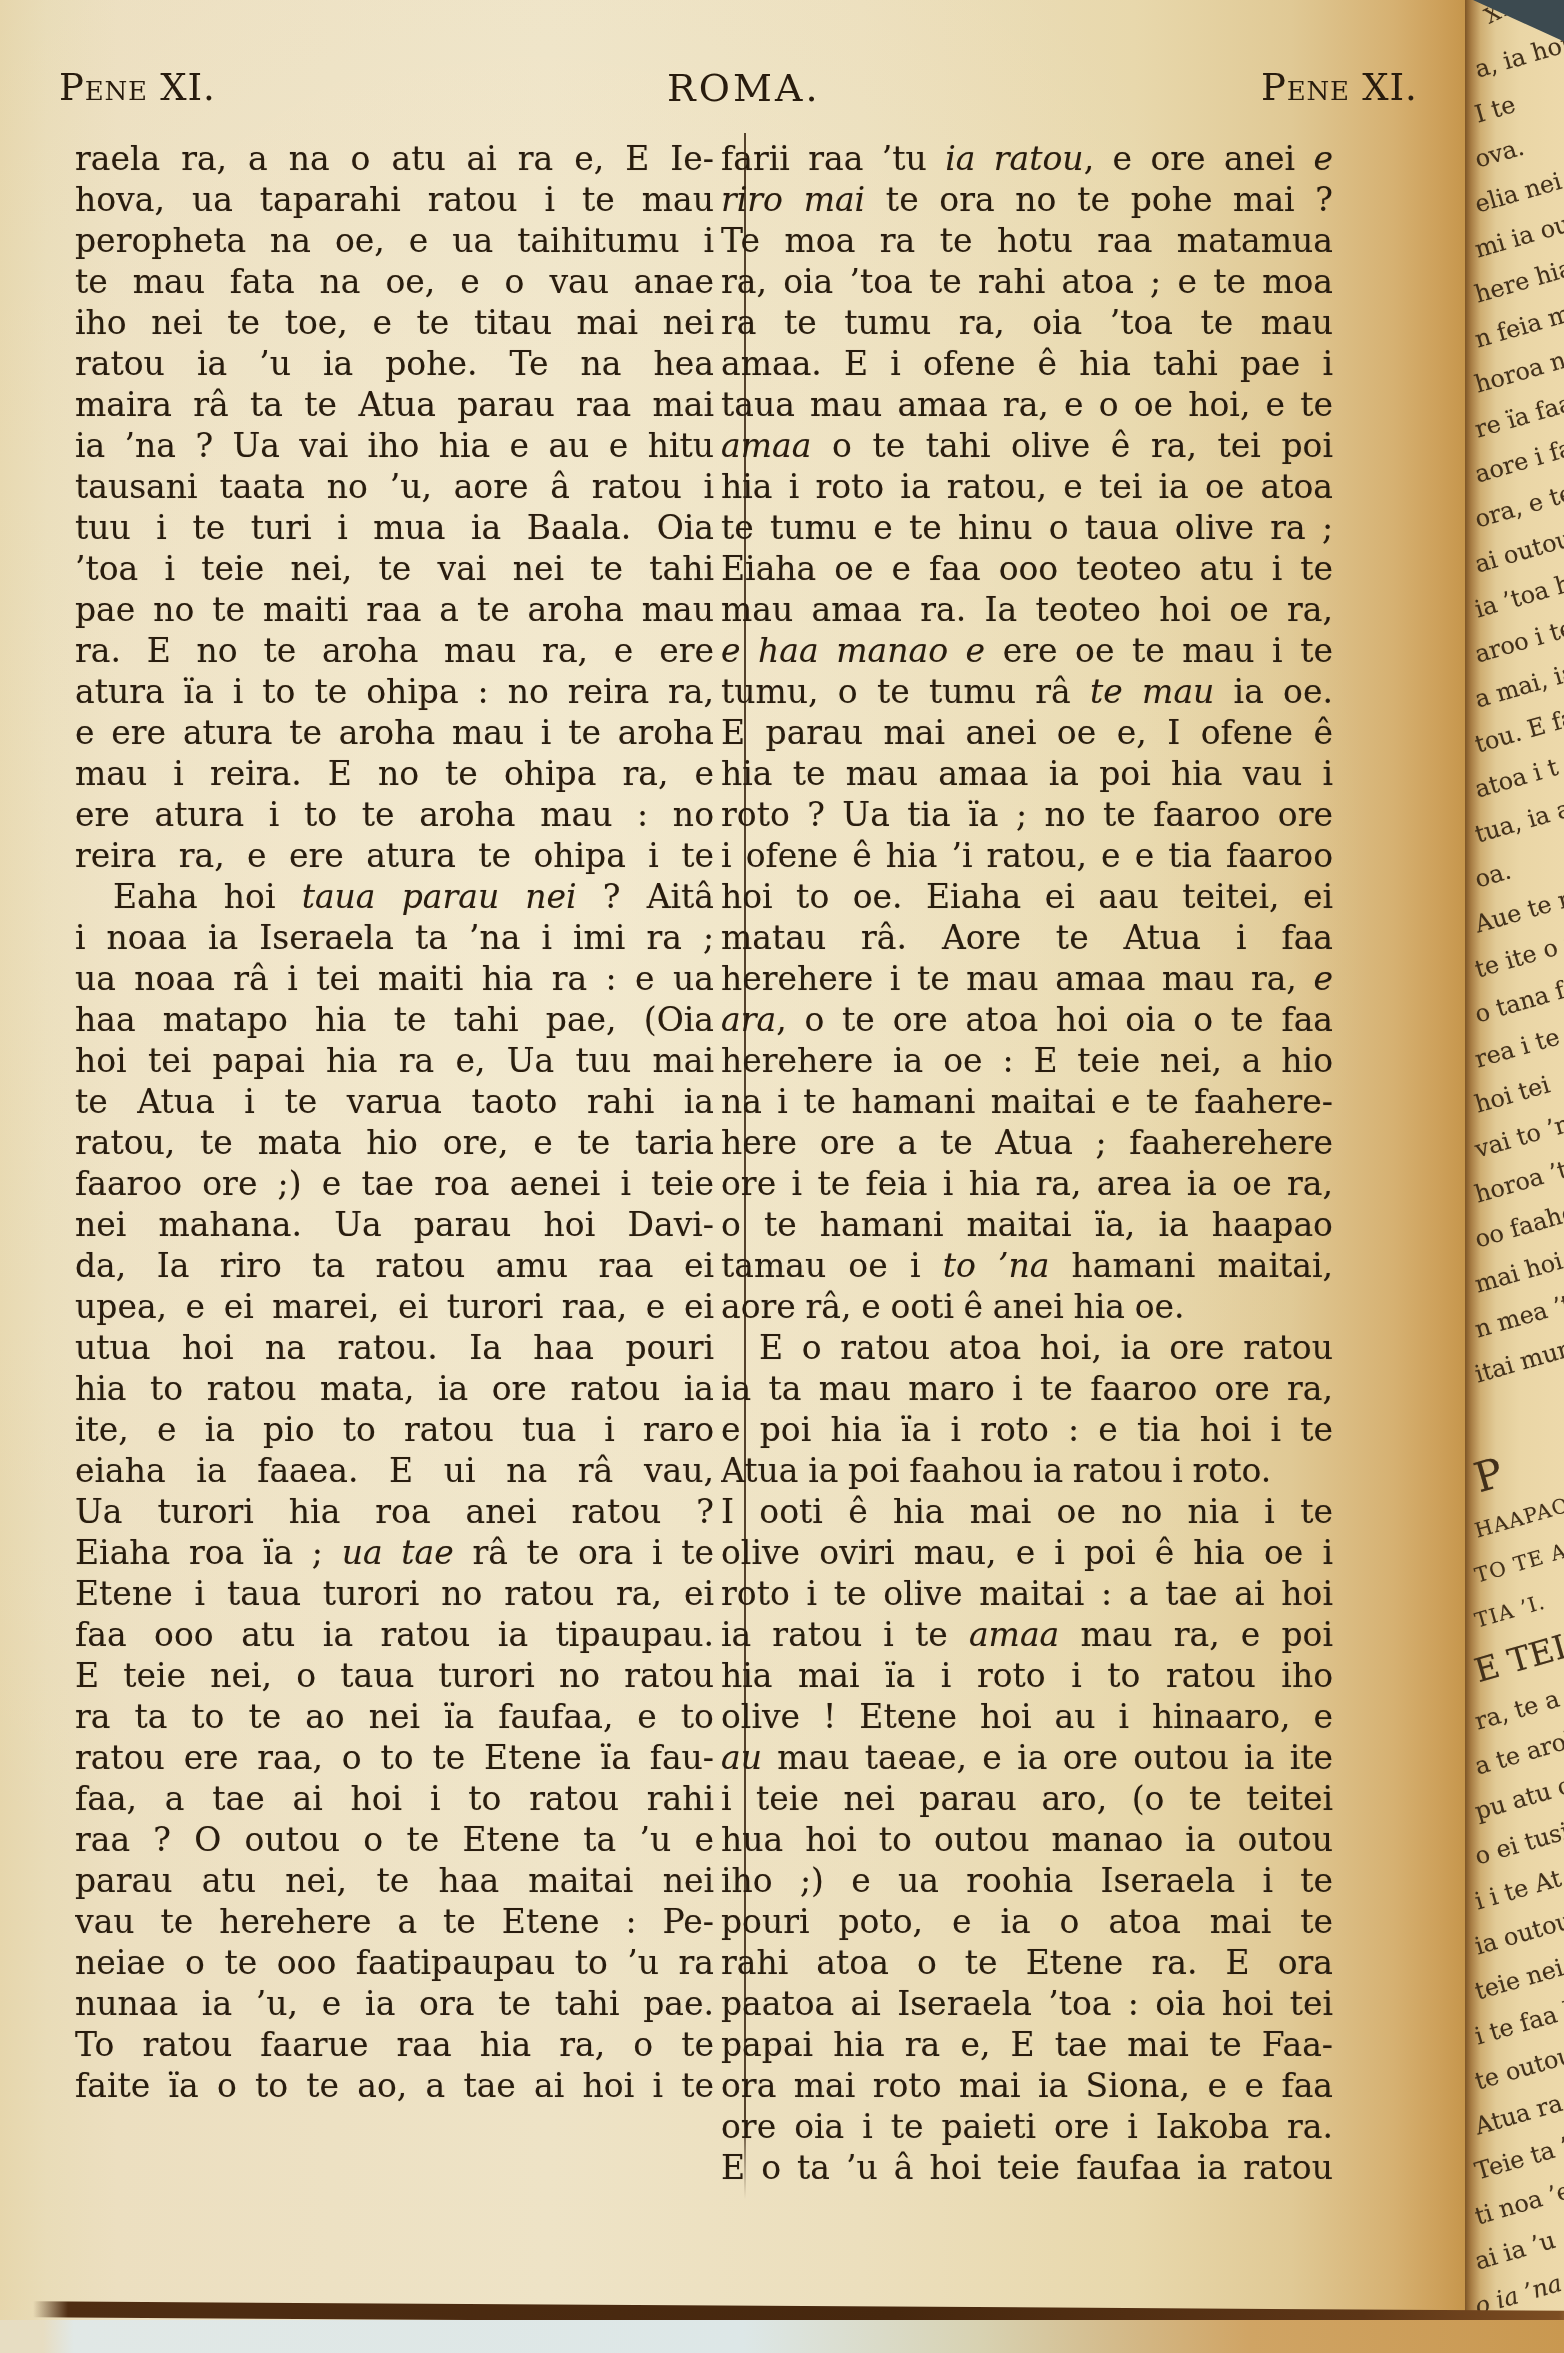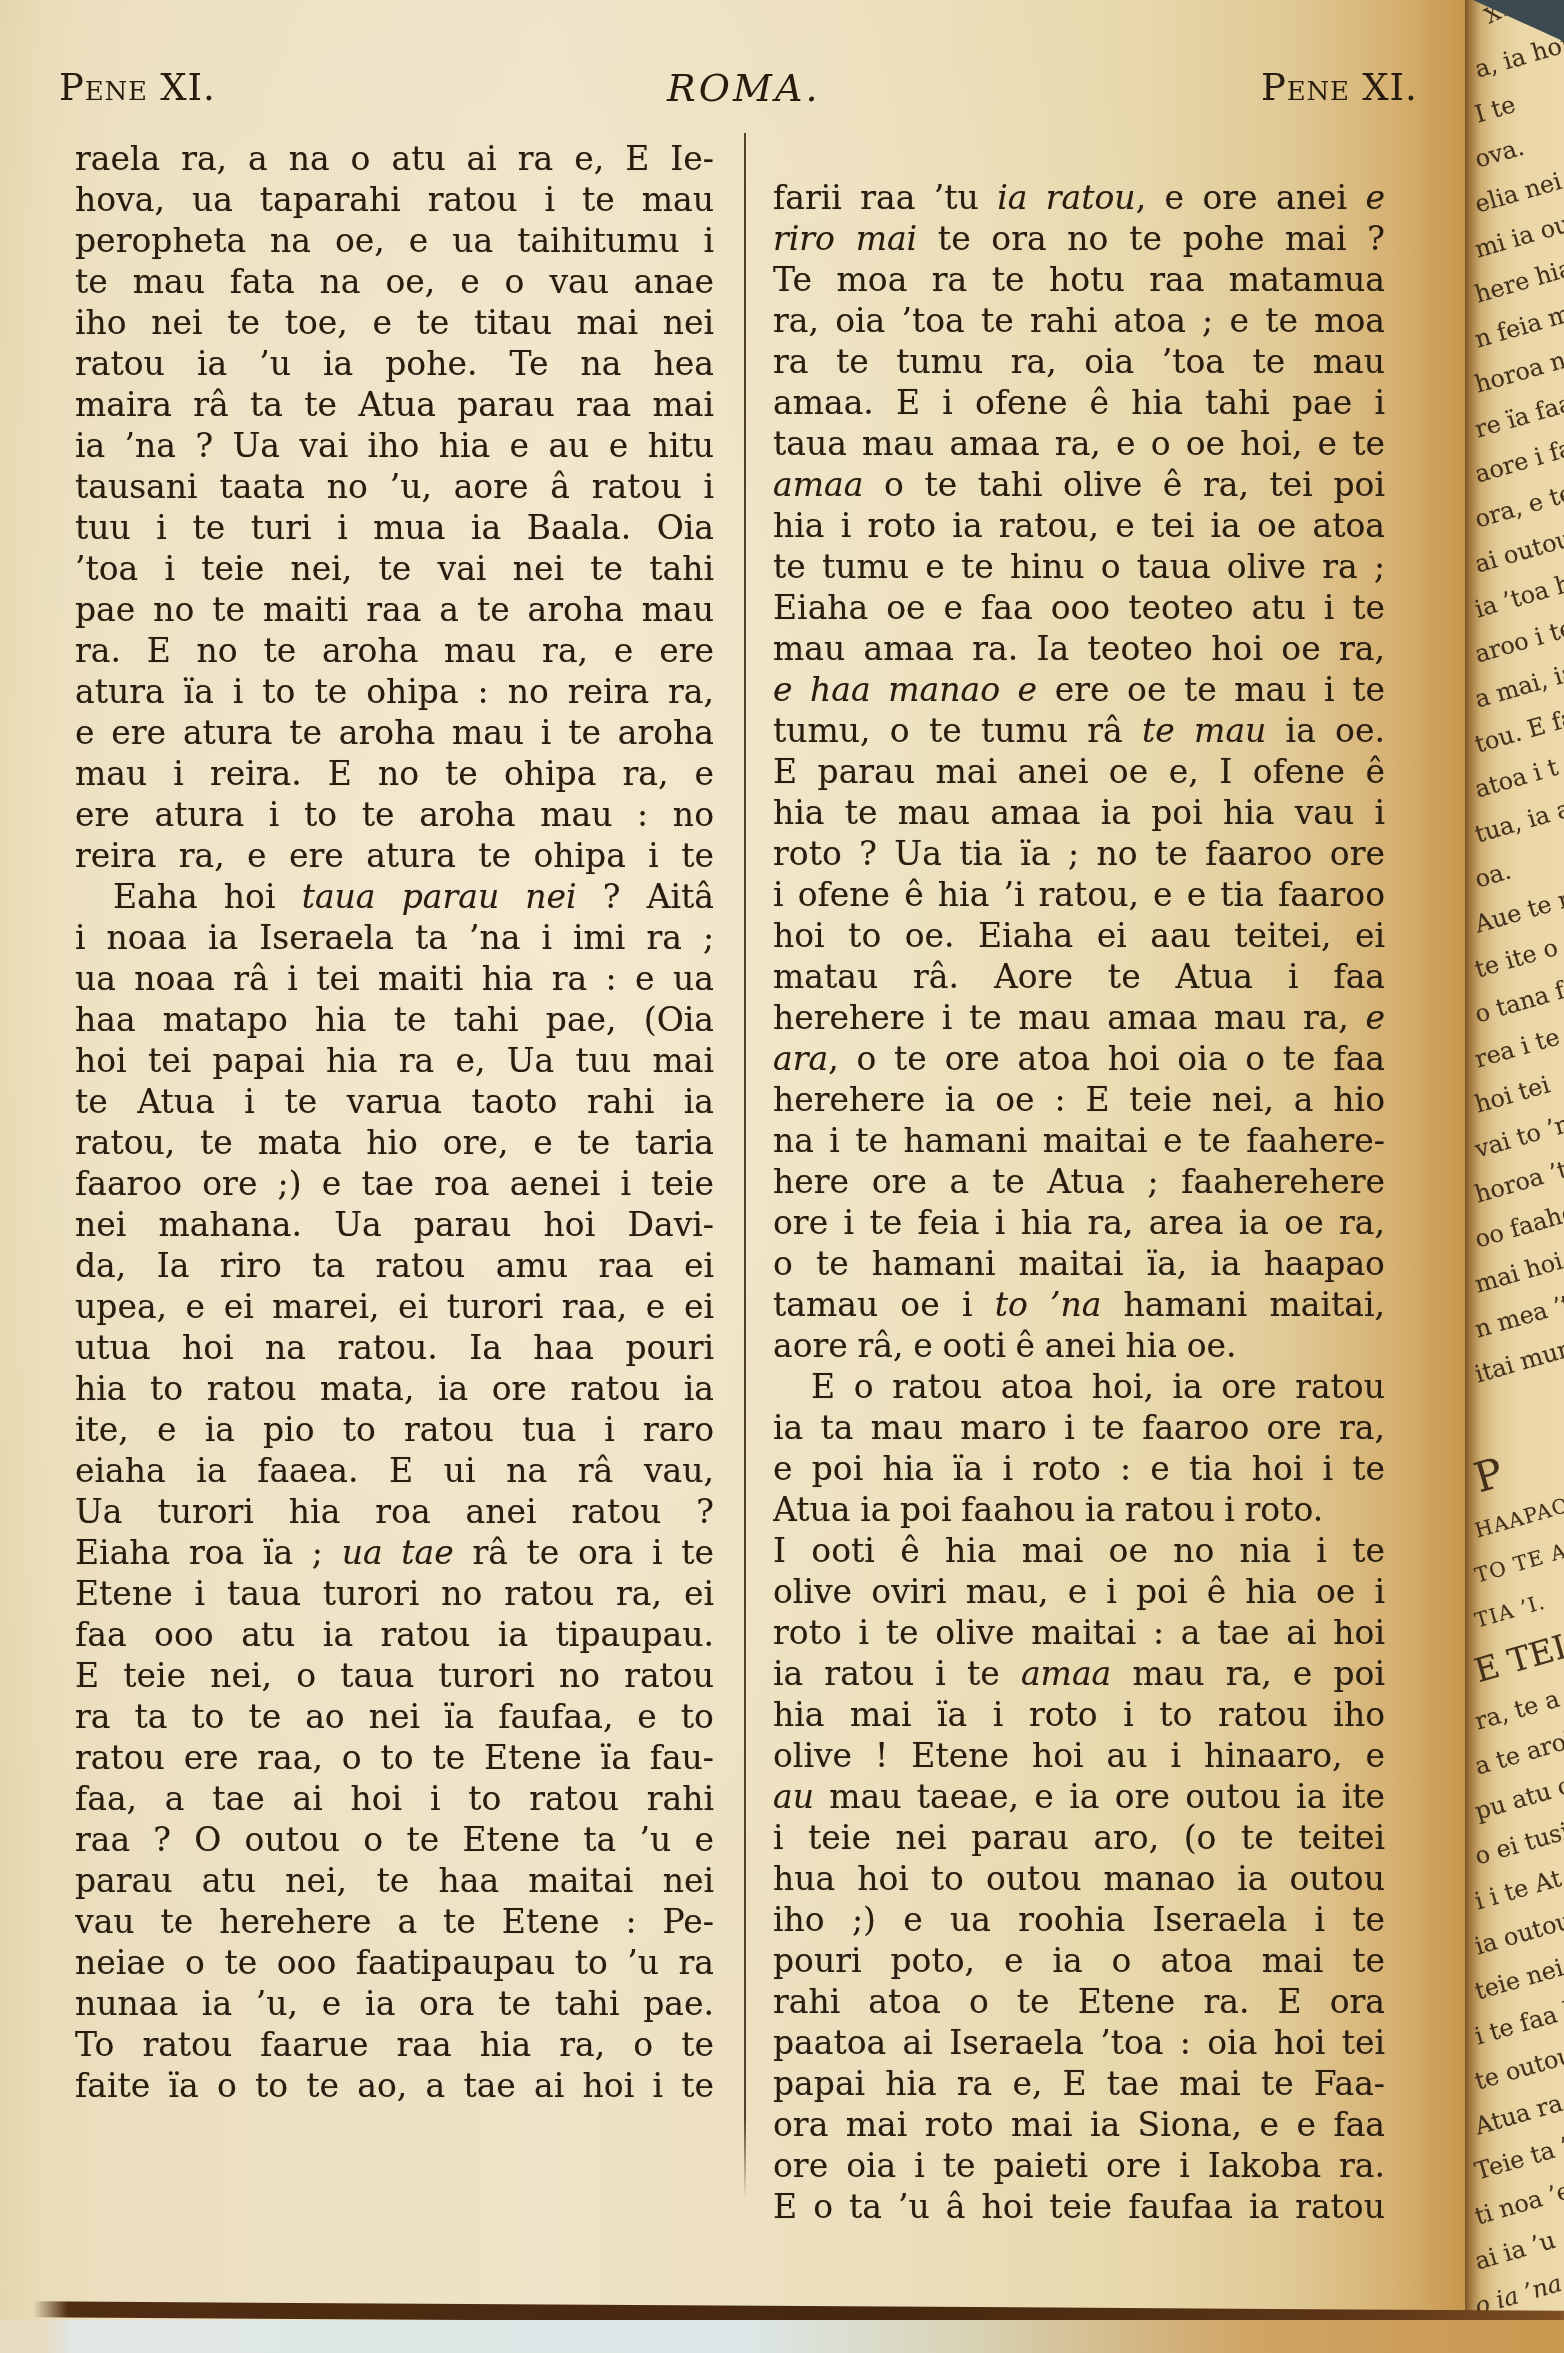--- a/index.html
+++ b/index.html
@@ -10,26 +10,26 @@
     background:
       radial-gradient(ellipse 1174px 1643px at 34% 38%, rgba(255,250,232,0.30), rgba(255,250,232,0) 72%),
       linear-gradient(90deg,
         #e6d6ac 0px,#e9dcb8 47px,#ecdfc0 117px,#eee3c6 548px,#ecdfbd 861px,
         #e8d8ac 1135px,#e0c995 1291px,#d6b172 1393px,#cda05a 1440px,#c6964c 1465px);
   }
   
   .runhead{position:absolute;top:66px;font-size:37px;letter-spacing:0.8px;}
   .sc-head{font-variant:small-caps;}
   .rh-left{left:59px;}
-  .rh-center{left:667px;font-size:38px;letter-spacing:3.1px;font-style:italic;}
+  .rh-center{left:667px;font-size:38px;letter-spacing:3.1px;}
   .rh-right{left:1261px;}
   
   .col{position:absolute;top:138px;}
   .col-left{left:75px;width:639px;}
-  .col-right{left:773px;width:612px;margin-top:39px;}
+  .col-right{left:721px;width:612px;}
   .line{
     position:relative;height:41px;line-height:41px;overflow:hidden;
     font-size:33px;word-spacing:-0.8px;
     text-align:justify;text-align-last:justify;
     text-shadow:0 0 0.8px rgba(46,30,12,0.35);
   }
   .line.end{text-align-last:left;}
   .line.ind{padding-left:38px;}
   .divider{position:absolute;left:744px;top:133px;width:2.3px;height:2066px;
     background:linear-gradient(180deg,rgba(56,36,16,.85) 0 96%,rgba(56,36,16,0));}

